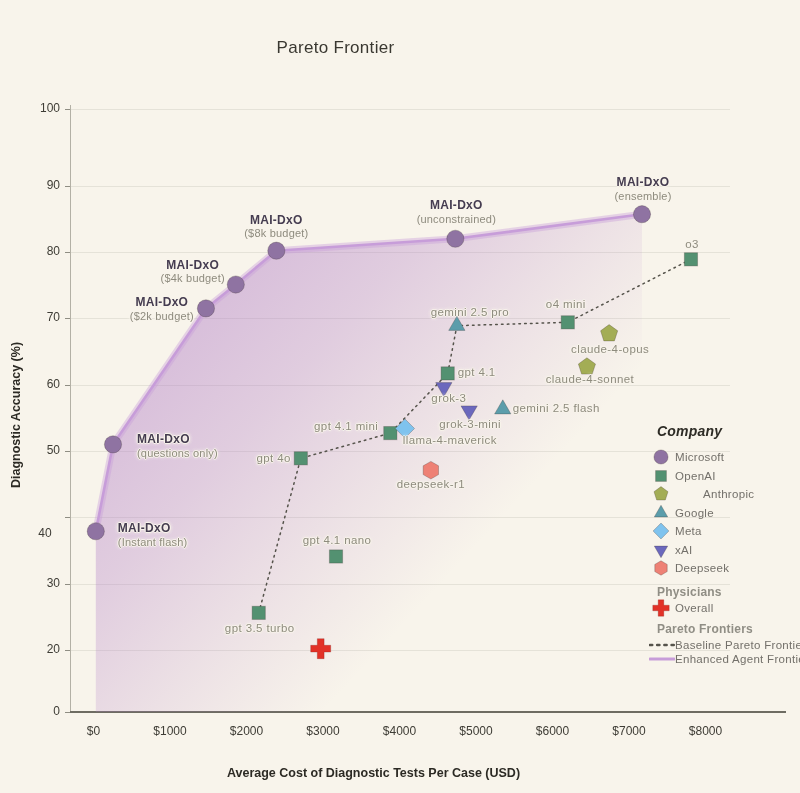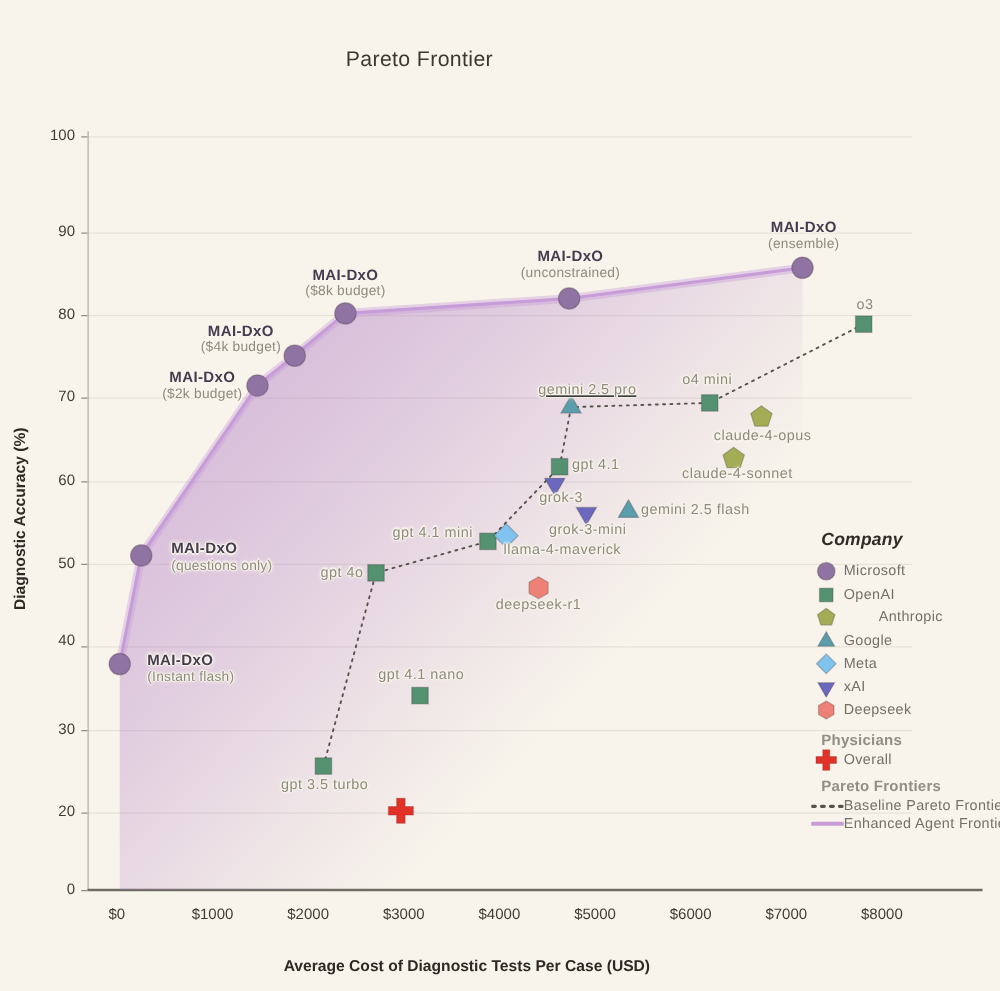--- a/index.html
+++ b/index.html
@@ -58,21 +58,21 @@
         <div class="gridline" style="left: 70px; top: 109px; width: 660px;"></div>
       </div>
     <div id="tick-layer">
         <div class="ytick-mark" style="left: 65px; top: 712px;"></div>
         <div class="ytick-label" style="left: 30px; top: 711px;">0</div>
         <div class="ytick-mark" style="left: 65px; top: 650px;"></div>
         <div class="ytick-label" style="left: 30px; top: 649px;">20</div>
         <div class="ytick-mark" style="left: 65px; top: 583.671px;"></div>
         <div class="ytick-label" style="left: 30px; top: 582.671px;">30</div>
         <div class="ytick-mark" style="left: 65px; top: 517.343px;"></div>
-        <div class="ytick-label" style="left: 30px; top: 512px;">40</div>
+        <div class="ytick-label" style="left: 30px; top: 533px; text-align: center;">40</div>
         <div class="ytick-mark" style="left: 65px; top: 451.014px;"></div>
         <div class="ytick-label" style="left: 30px; top: 450.014px;">50</div>
         <div class="ytick-mark" style="left: 65px; top: 384.686px;"></div>
         <div class="ytick-label" style="left: 30px; top: 383.686px;">60</div>
         <div class="ytick-mark" style="left: 65px; top: 318.357px;"></div>
         <div class="ytick-label" style="left: 30px; top: 317.357px;">70</div>
         <div class="ytick-mark" style="left: 65px; top: 252.029px;"></div>
         <div class="ytick-label" style="left: 30px; top: 251.029px;">80</div>
         <div class="ytick-mark" style="left: 65px; top: 185.7px;"></div>
         <div class="ytick-label" style="left: 30px; top: 184.7px;">90</div>
@@ -176,21 +176,21 @@
         </div>
         <div class="annotation single align-c" style="left: 691.965px; top: 245.325px; transform: translate(-50%, -50%);">
           <div class="main">o3</div>
         </div>
         <div class="annotation single align-c" style="left: 610.11px; top: 349.613px; transform: translate(-50%, -50%);">
           <div class="main">claude-4-opus</div>
         </div>
         <div class="annotation single align-c" style="left: 589.925px; top: 379.777px; transform: translate(-50%, -50%);">
           <div class="main">claude-4-sonnet</div>
         </div>
-        <div class="annotation single align-c" style="left: 469.875px; top: 312.653px; transform: translate(-50%, -50%); text-decoration: underline;">
+        <div class="annotation single align-c" style="left: 469.875px; top: 312.653px; transform: translate(-50%, -50%);">
           <div class="main">gemini 2.5 pro</div>
         </div>
         <div class="annotation single align-l" style="left: 512.775px; top: 409.227px; transform: translateY(-50%);">
           <div class="main">gemini 2.5 flash</div>
         </div>
         <div class="annotation single align-c" style="left: 449.855px; top: 441.463px; transform: translate(-50%, -50%);">
           <div class="main">llama-4-maverick</div>
         </div>
         <div class="annotation single align-c" style="left: 448.87px; top: 399.339px; transform: translate(-50%, -50%);">
           <div class="main">grok-3</div>

